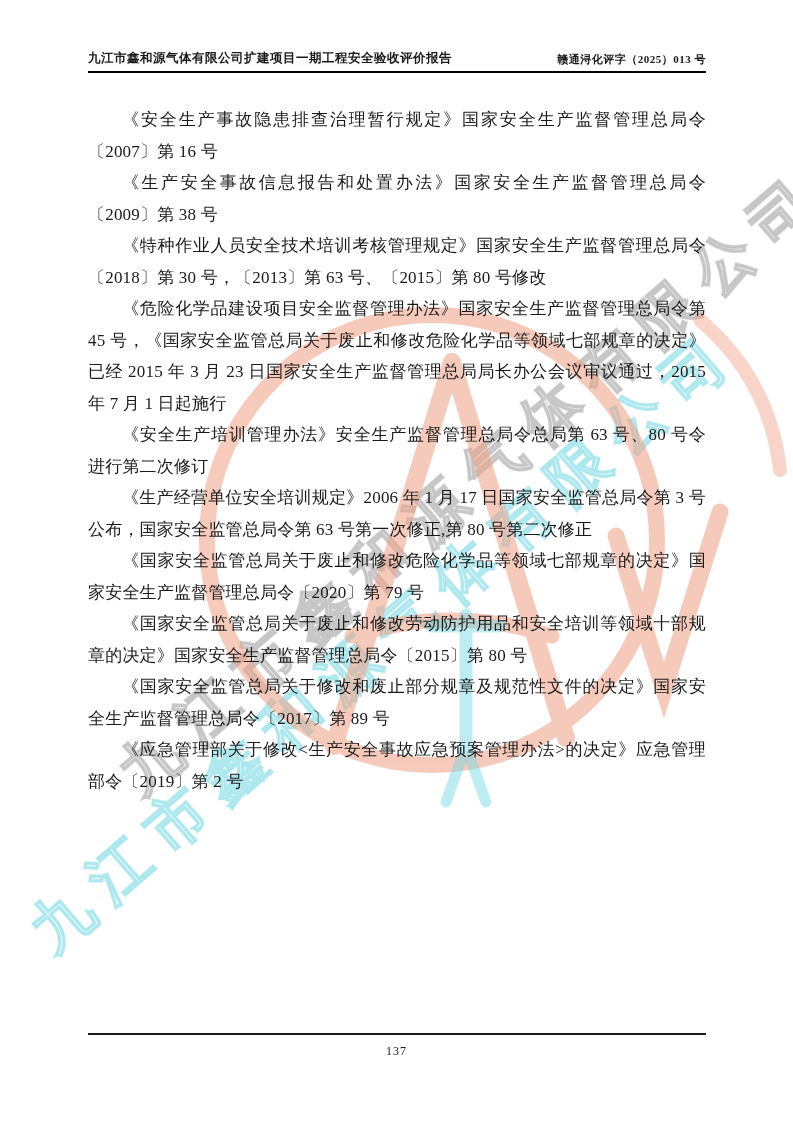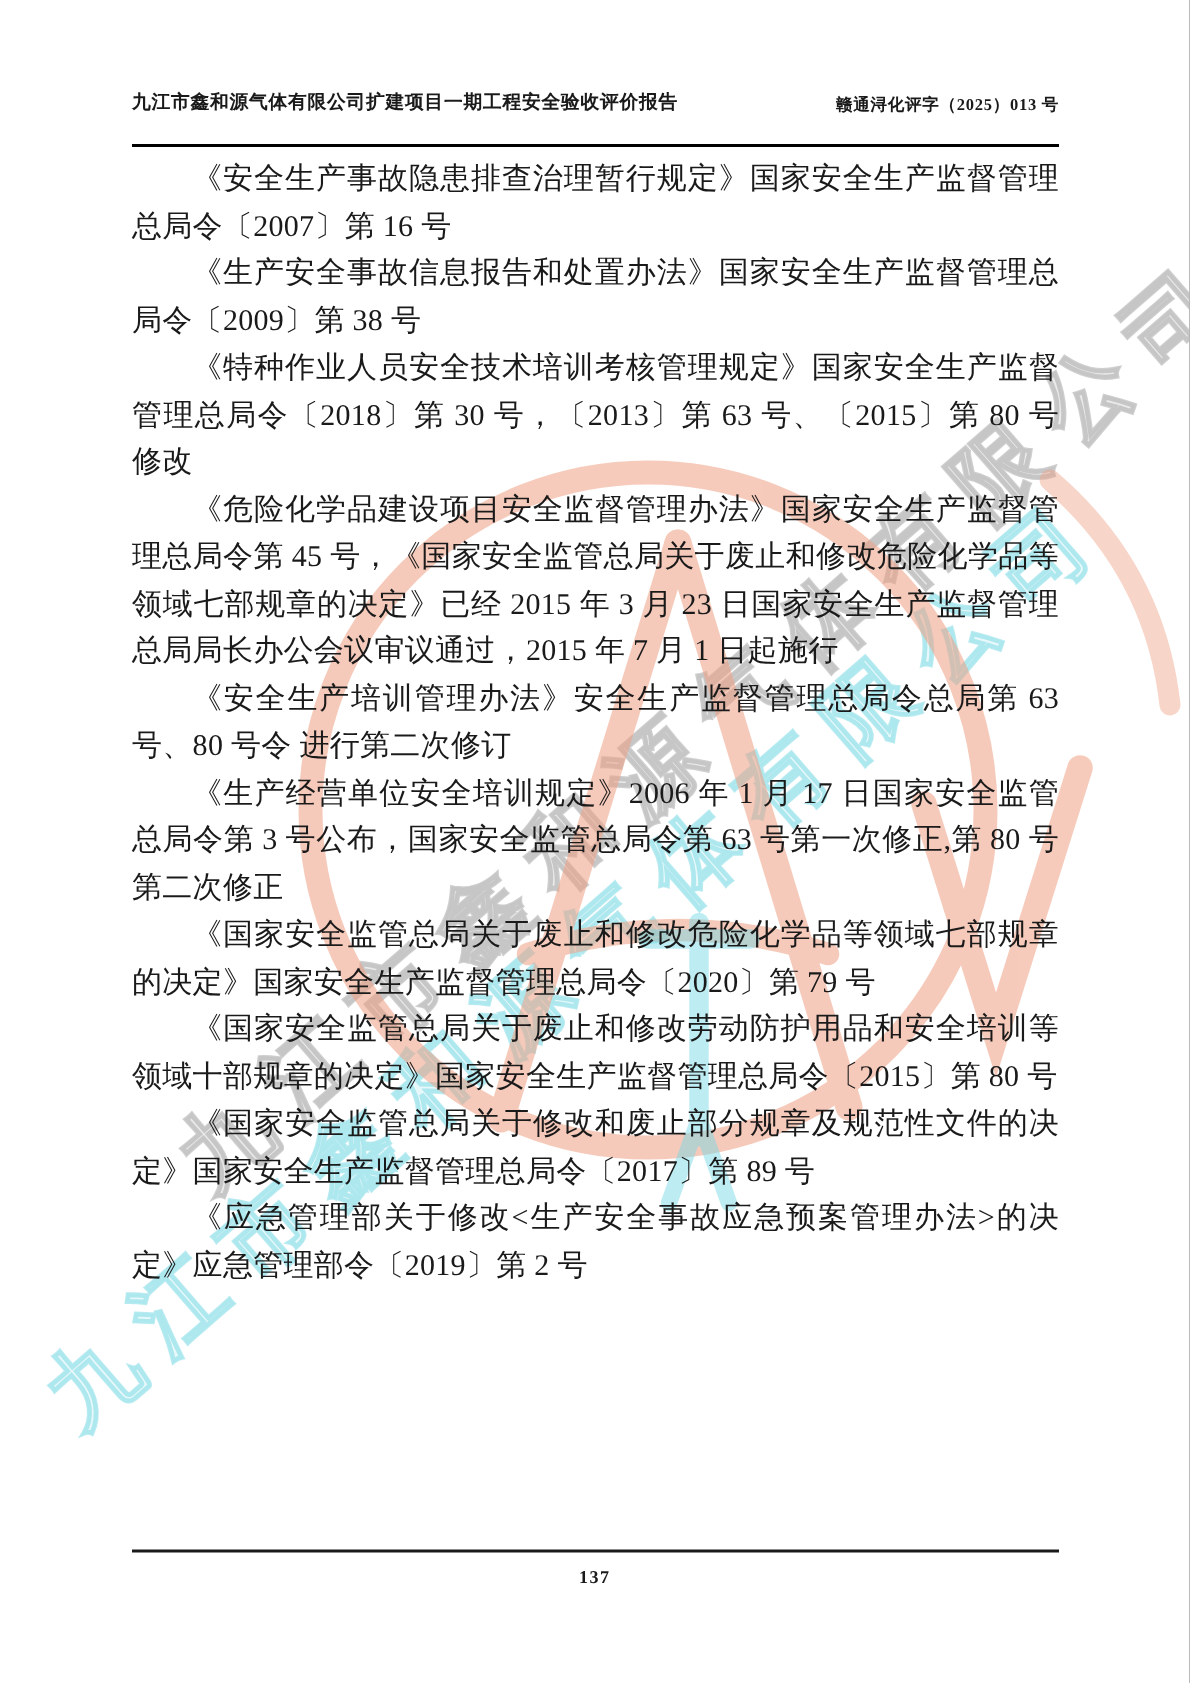--- a/index.html
+++ b/index.html
@@ -31,52 +31,52 @@
   }
   .wm-text-cyan{
     left:40px;top:900px;
     font-size:60px;letter-spacing:16px;
     transform:rotate(-41deg);
     color:rgba(140,224,234,0.22);
     -webkit-text-stroke:1.4px rgba(116,216,228,0.5);
   }
   
   .header{
-    position:absolute;left:88px;top:60px;width:618px;z-index:2;
+    position:absolute;left:88px;top:50px;width:618px;z-index:2;
     display:flex;justify-content:space-between;align-items:flex-end;
-    padding-bottom:19px;
+    padding-bottom:4px;
     border-bottom:2.5px solid #000;
     text-align:center;
   }
   .header .title{
     font-size:12.5px;font-weight:bold;letter-spacing:0.5px;white-space:nowrap;
   }
   .header .docno{
     font-size:11px;font-weight:bold;letter-spacing:0.5px;white-space:nowrap;
   }
   
   .body-text{
     position:absolute;left:88px;top:104px;width:618px;z-index:1;
   }
   .body-text p{
     margin:0;
-    font-size:20px;
+    font-size:17px;
     line-height:31.5px;
     text-align:justify;
     text-indent:2em;
     letter-spacing:0.2px;
   }
   
   .footer-rule{
     position:absolute;left:88px;top:1033px;width:618px;z-index:2;
     border-top:2px solid #1a1a1a;height:0;
   }
   .page-number{
     position:absolute;left:0;top:1044px;width:793px;z-index:2;
-    text-align:center;font-size:12px;letter-spacing:1px;font-weight:bold;
+    text-align:center;font-size:12px;letter-spacing:1px;
   }
 </style>
 </head>
 <body>
 
 <div class="page">
 
   <div class="watermark">
     <div class="wm-text wm-text-gray">九江市鑫和源气体有限公司</div>
     <div class="wm-text wm-text-cyan">九江市鑫和源气体有限公司</div>

